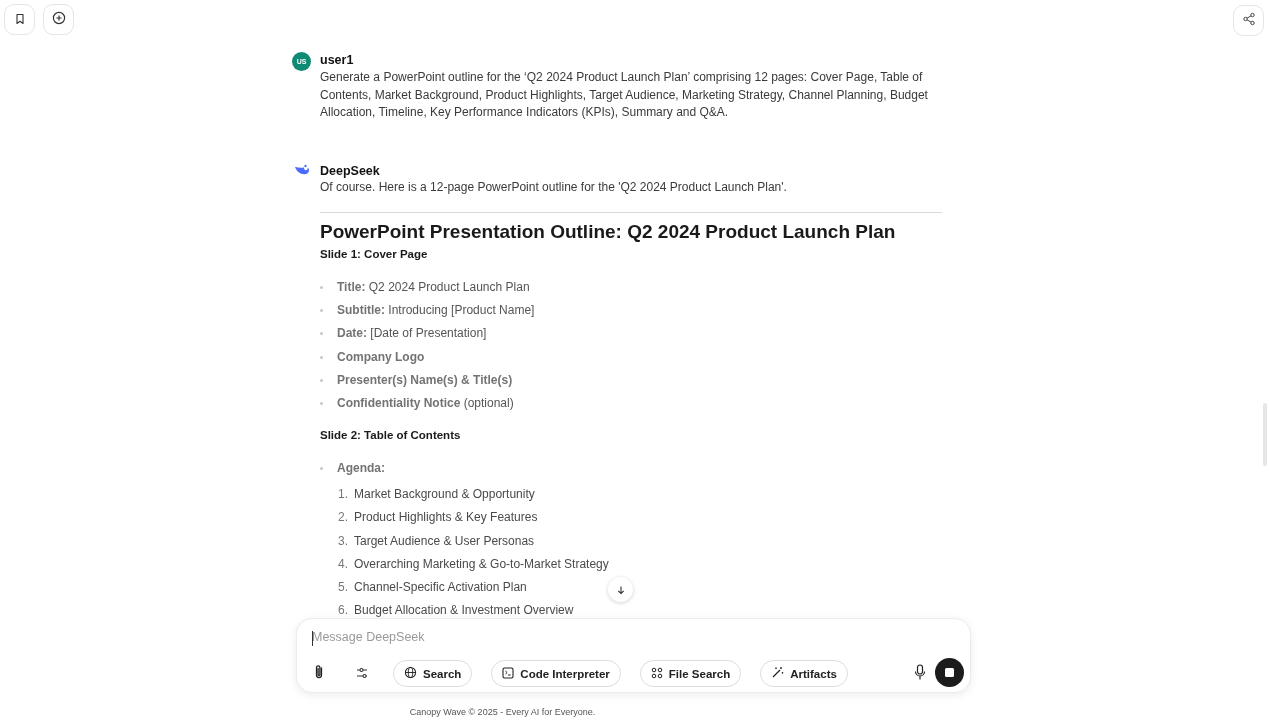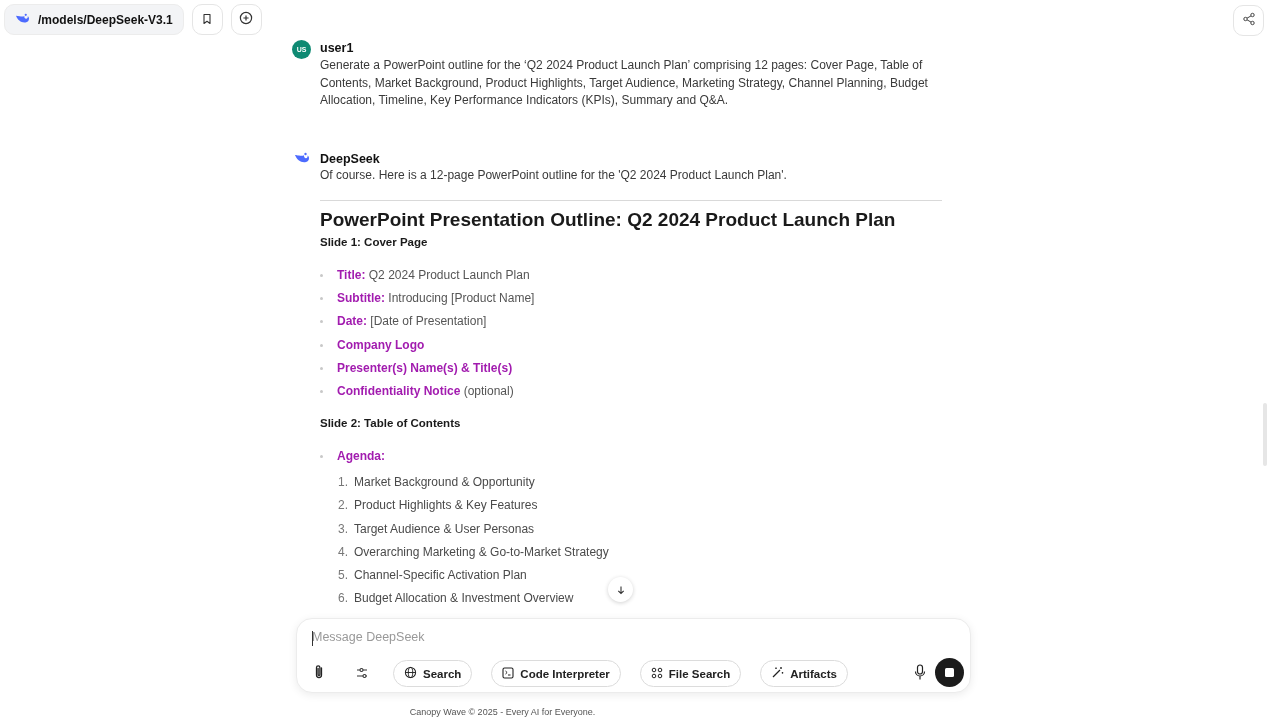--- a/index.html
+++ b/index.html
@@ -4,37 +4,37 @@
 <style>
   * { box-sizing: border-box; margin: 0; padding: 0; }
   html, body { width: 1269px; height: 722px; overflow: hidden; background: #ffffff; }
   body { font-family: "Liberation Sans", "DejaVu Sans", sans-serif; color: #1f1f1f; position: relative; }
 
   .topbar { position: absolute; top: 4px; left: 4px; display: flex; gap: 8px; align-items: center; }
   .model-pill { height: 31px; display: flex; align-items: center; gap: 8px; padding: 0 10px; background: #f3f4f6; border: 1px solid #ececec; border-radius: 10px; font-size: 12px; font-weight: bold; color: #111; cursor: pointer; }
   .icon-btn { width: 31px; height: 31px; display: flex; align-items: center; justify-content: center; border: 1px solid #e5e5e5; border-radius: 10px; background: #fff; cursor: pointer; }
   .share-btn { position: absolute; top: 5px; right: 5px; }
 
-  .chat { position: absolute; left: 292px; top: 40px; width: 650px; }
+  .chat { position: absolute; left: 292px; top: 52px; width: 650px; }
   .msg { display: flex; gap: 9px; }
   .avatar-us { width: 19px; height: 19px; border-radius: 50%; background: #0f8a73; color: #fff; font-size: 7px; font-weight: bold; display: flex; align-items: center; justify-content: center; flex: none; margin-top: 0px; }
   .avatar-ds { width: 19px; height: 19px; flex: none; display: flex; align-items: flex-start; justify-content: center; }
   .msg-body { flex: 1; }
   .author { font-size: 12.5px; font-weight: bold; color: #111; line-height: 16px; margin-top: 0px; }
   .text { font-size: 12px; color: #3a3a3a; line-height: 17.5px; }
   .user-text { margin-top: 1px; }
   .msg-ds { margin-top: 41px; }
 
   hr.sep { border: none; border-top: 1px solid #d9d9d9; margin: 16px 0 10px 0; }
   h2.outline-title { font-size: 19px; font-weight: bold; color: #1a1a1a; line-height: 18px; margin-bottom: 5px; }
   .slide-head { font-size: 11.5px; font-weight: bold; color: #1a1a1a; line-height: 16px; }
   ul.bullets { list-style: none; margin-top: 17px; }
   ul.bullets li { position: relative; padding-left: 17px; font-size: 12px; line-height: 16px; margin-bottom: 7.2px; color: #555; }
   ul.bullets li::before { content: ""; position: absolute; left: 0; top: 7px; width: 3px; height: 3px; background: #c8c8c8; border-radius: 50%; }
-  ul.bullets li b { color: #a21caf; }
+  ul.bullets li b { color: #737373; }
   .slide2 { margin-top: 16px; }
   ul.agenda { margin-top: 17px; }
   ol.toc { list-style: none; margin-top: 10px; padding-left: 17px; }
   ol.toc li { font-size: 12px; line-height: 16px; margin-bottom: 7.3px; color: #4a4a4a; display: flex; gap: 6px; }
   ol.toc li .num { color: #777; width: 11px; text-align: right; }
 
   .scroll-down { position: absolute; left: 608px; top: 577px; width: 25px; height: 25px; border-radius: 50%; background: #fff; box-shadow: 0 1px 4px rgba(0,0,0,0.18); display: flex; align-items: center; justify-content: center; cursor: pointer; }
 
   .composer { position: absolute; left: 296px; top: 618px; width: 675px; height: 75px; background: #fff; border: 1px solid #ececec; border-radius: 16px; box-shadow: 0 2px 8px rgba(0,0,0,0.08); }
   .composer-input { position: absolute; left: 15px; top: 11px; width: 600px; border: none; outline: none; font-size: 12.5px; font-family: "Liberation Sans", sans-serif; color: #15803d; background: transparent; }
@@ -47,29 +47,20 @@
   .stop { position: absolute; right: 6px; top: 39px; width: 29px; height: 29px; border-radius: 50%; background: #1c1c1c; display: flex; align-items: center; justify-content: center; cursor: pointer; }
   .stop span { width: 9px; height: 9px; background: #fff; border-radius: 1.5px; }
 
   .footer { position: absolute; top: 707px; left: 0; width: 1005px; text-align: center; font-size: 9px; color: #555; }
   .scrollbar { position: absolute; right: 2px; top: 403px; width: 4px; height: 63px; background: #e6e6e6; border-radius: 2px; }
 </style>
 </head>
 <body>
 
 <div class="topbar">
-  <div class="model-pill">
-    <span>
-      <svg width="15" height="13" viewBox="0 0 16 14">
-          <path d="M1 4c2 5 6 8 11 7 2-.4 3-2 3-4 0-1-.6-2-1.4-2.4.3 1.4-.4 2.6-1.6 2.6-1.5 0-2.2-1.5-2-3C9 5 7 5 5 4.6 3.5 4.3 2 4 1 4z" fill="#4d6bfe"></path>
-          <circle cx="11.5" cy="3" r="1.2" fill="#4d6bfe"></circle>
-        </svg>
-    </span>
-    <span>/models/DeepSeek-V3.1</span>
-  </div>
   <div class="icon-btn">
     <span>
       <svg width="12" height="12" viewBox="0 0 12 12">
           <path d="M3 1.5h6v9L6 8.3 3 10.5z" fill="none" stroke="#333" stroke-width="1.1" stroke-linejoin="round"></path>
         </svg>
     </span>
   </div>
   <div class="icon-btn">
     <span>
       <svg width="14" height="14" viewBox="0 0 14 14">

